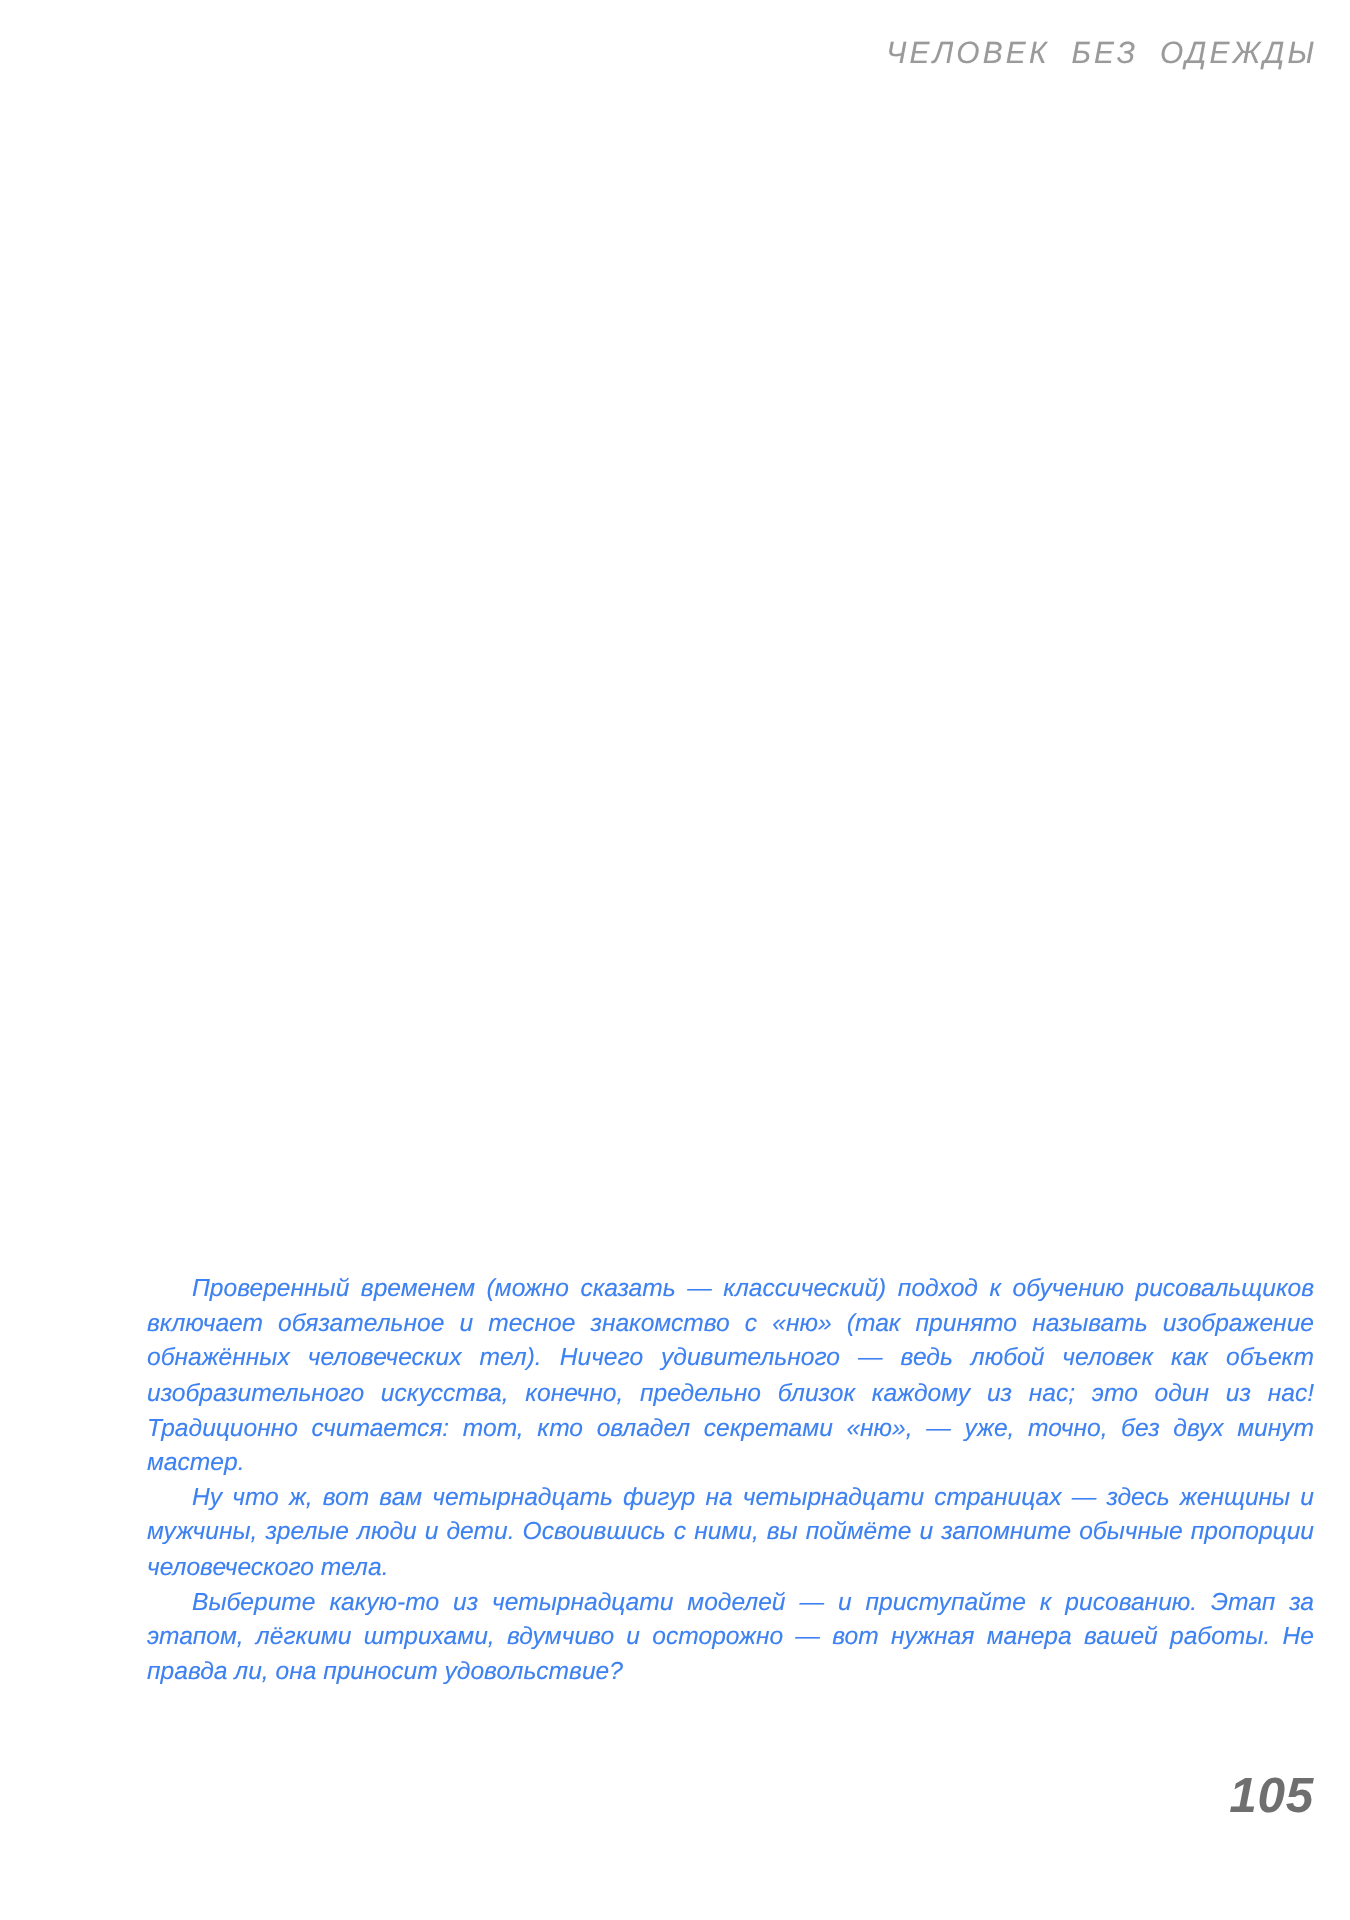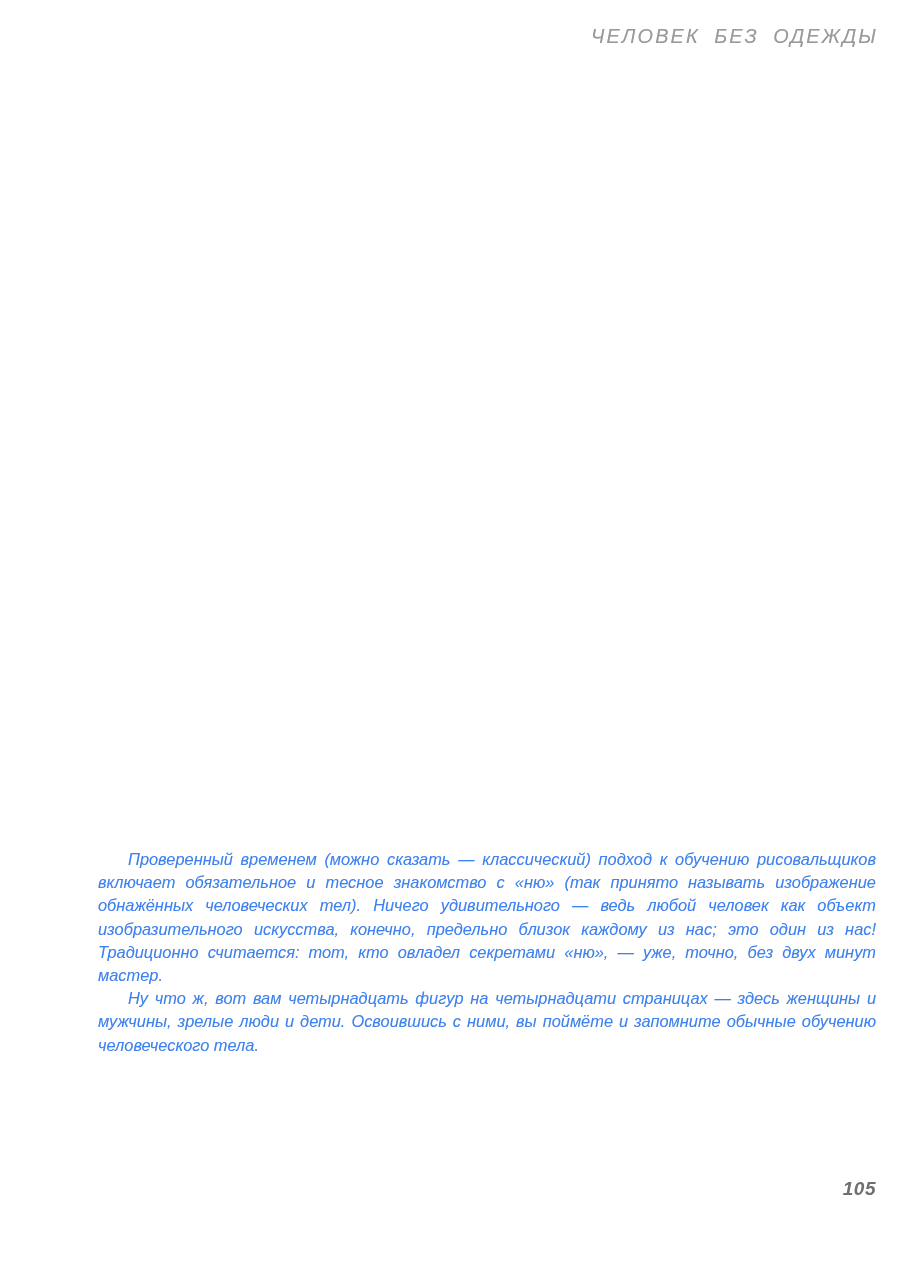--- a/index.html
+++ b/index.html
@@ -102,33 +102,34 @@
   }
 
   
   .folio {
     position: absolute;
     right: 24px;
     top: 1178px;
     font-family: "Liberation Sans", "DejaVu Sans", sans-serif;
     font-style: italic;
     font-weight: 700;
-    font-size: 19px;
+    font-size: 33px;
     letter-spacing: 0.5px;
     color: #6f6f6f;
   }
 </style>
 </head>
 <body>
 
 <div id="page">
 
   <div class="running-head">ЧЕЛОВЕК  БЕЗ  ОДЕЖДЫ</div>
 
 
   <div class="body-copy">
     <p>Проверенный временем (можно сказать — классический) подход к обучению рисовальщиков включает обязательное и тесное знакомство с «ню» (так принято называть изображение обнажённых человеческих тел). Ничего удивительного — ведь любой человек как объект изобразительного искусства, конечно, предельно близок каждому из нас; это один из нас! Традиционно считается: тот, кто овладел секретами «ню», — уже, точно, без двух минут мастер.</p>
-    <p>Ну что ж, вот вам четырнадцать фигур на четырнадцати страницах — здесь женщины и мужчины, зрелые люди и дети. Освоившись с ними, вы поймёте и запомните обычные обучению человеческого тела.</p>
+    <p>Ну что ж, вот вам четырнадцать фигур на четырнадцати страницах — здесь женщины и мужчины, зрелые люди и дети. Освоившись с ними, вы поймёте и запомните обычные пропорции человеческого тела.</p>
+    <p>Выберите какую-то из четырнадцати моделей — и приступайте к рисованию. Этап за этапом, лёгкими штрихами, вдумчиво и осторожно — вот нужная манера вашей работы. Не правда ли, она приносит удовольствие?</p>
   </div>
 
   <div class="folio">105</div>
 
 </div>
 
 </body></html>

